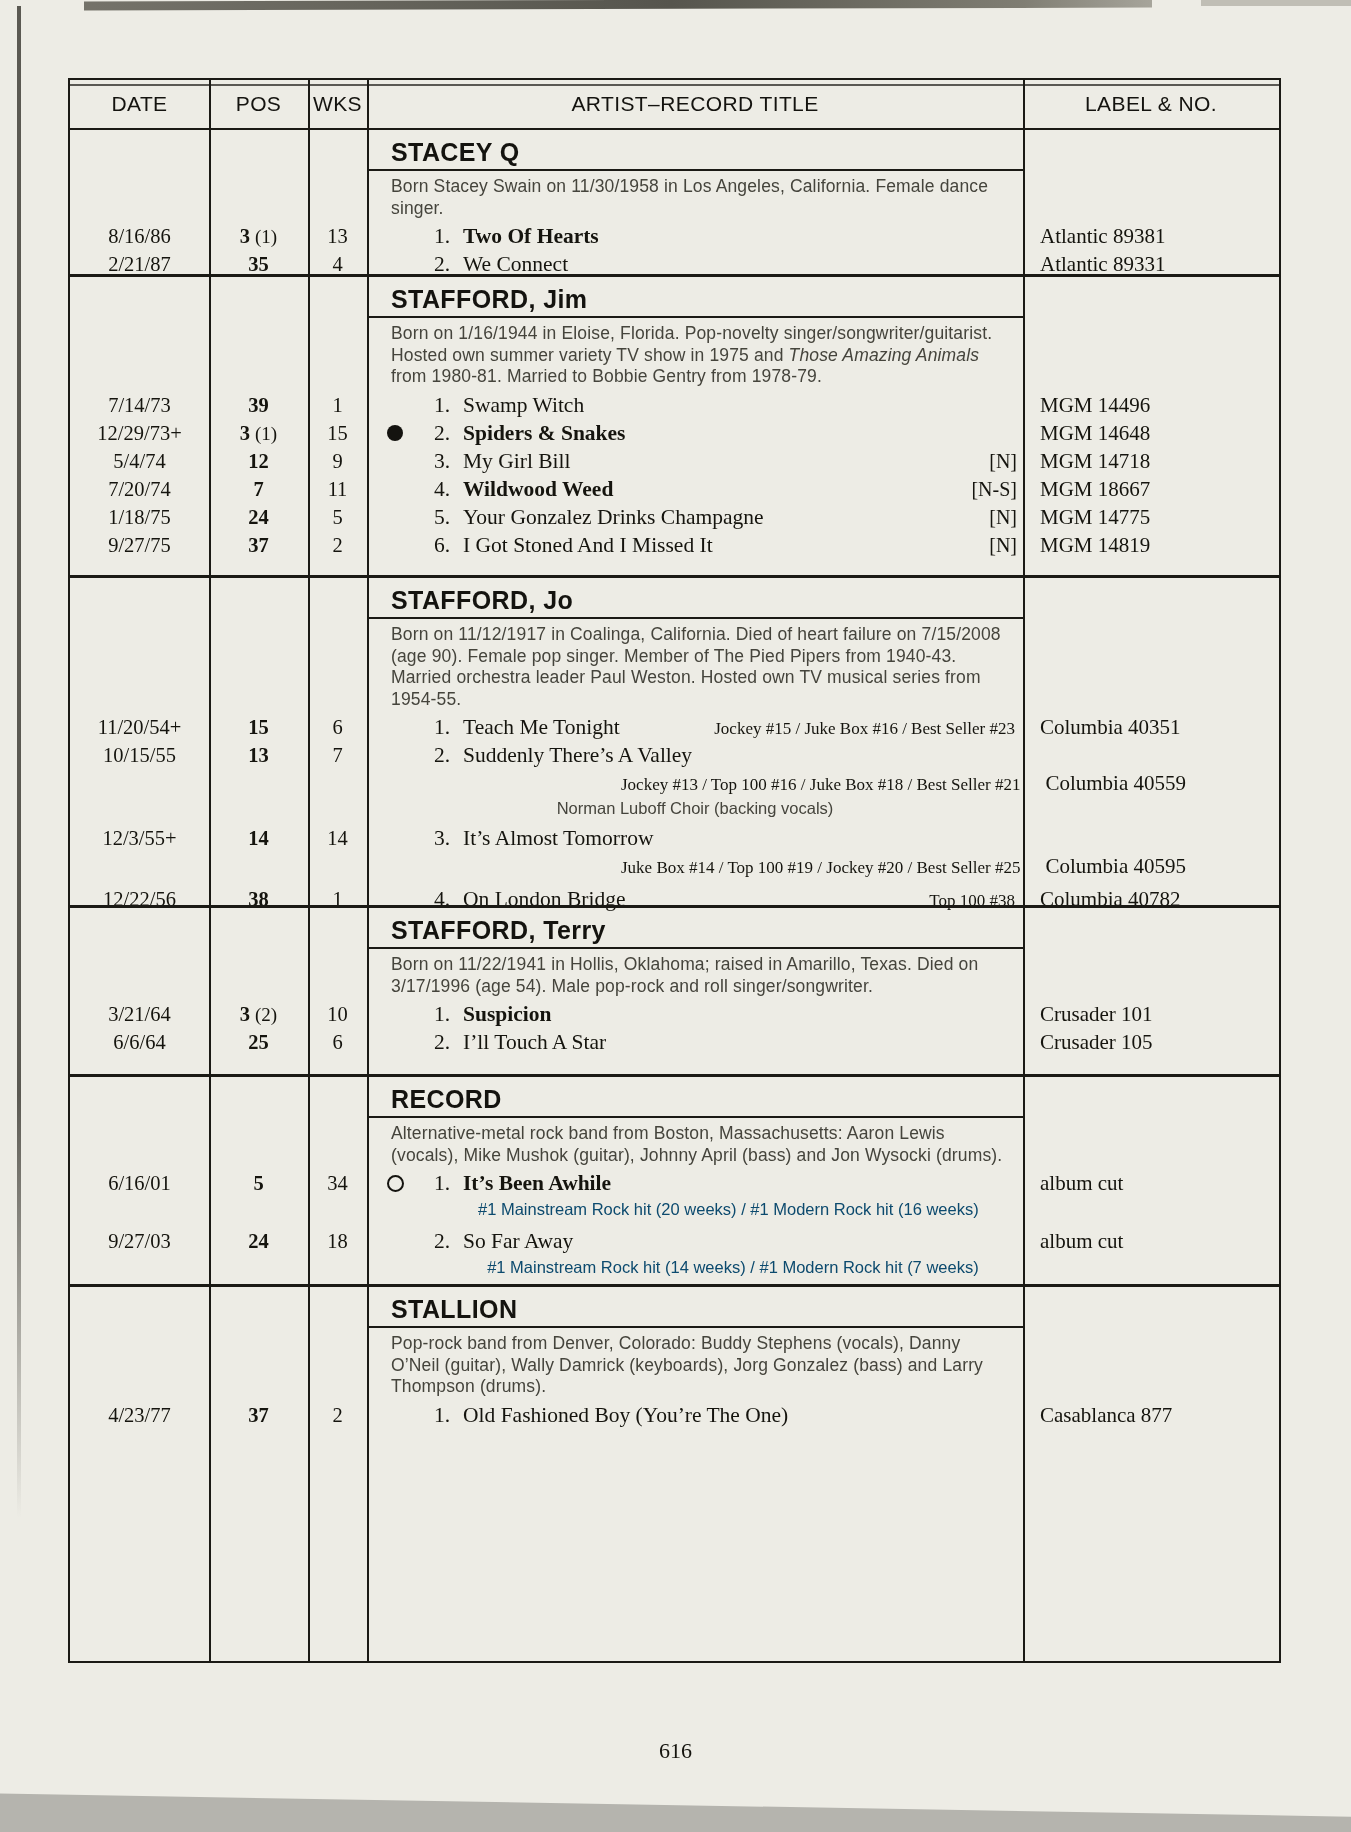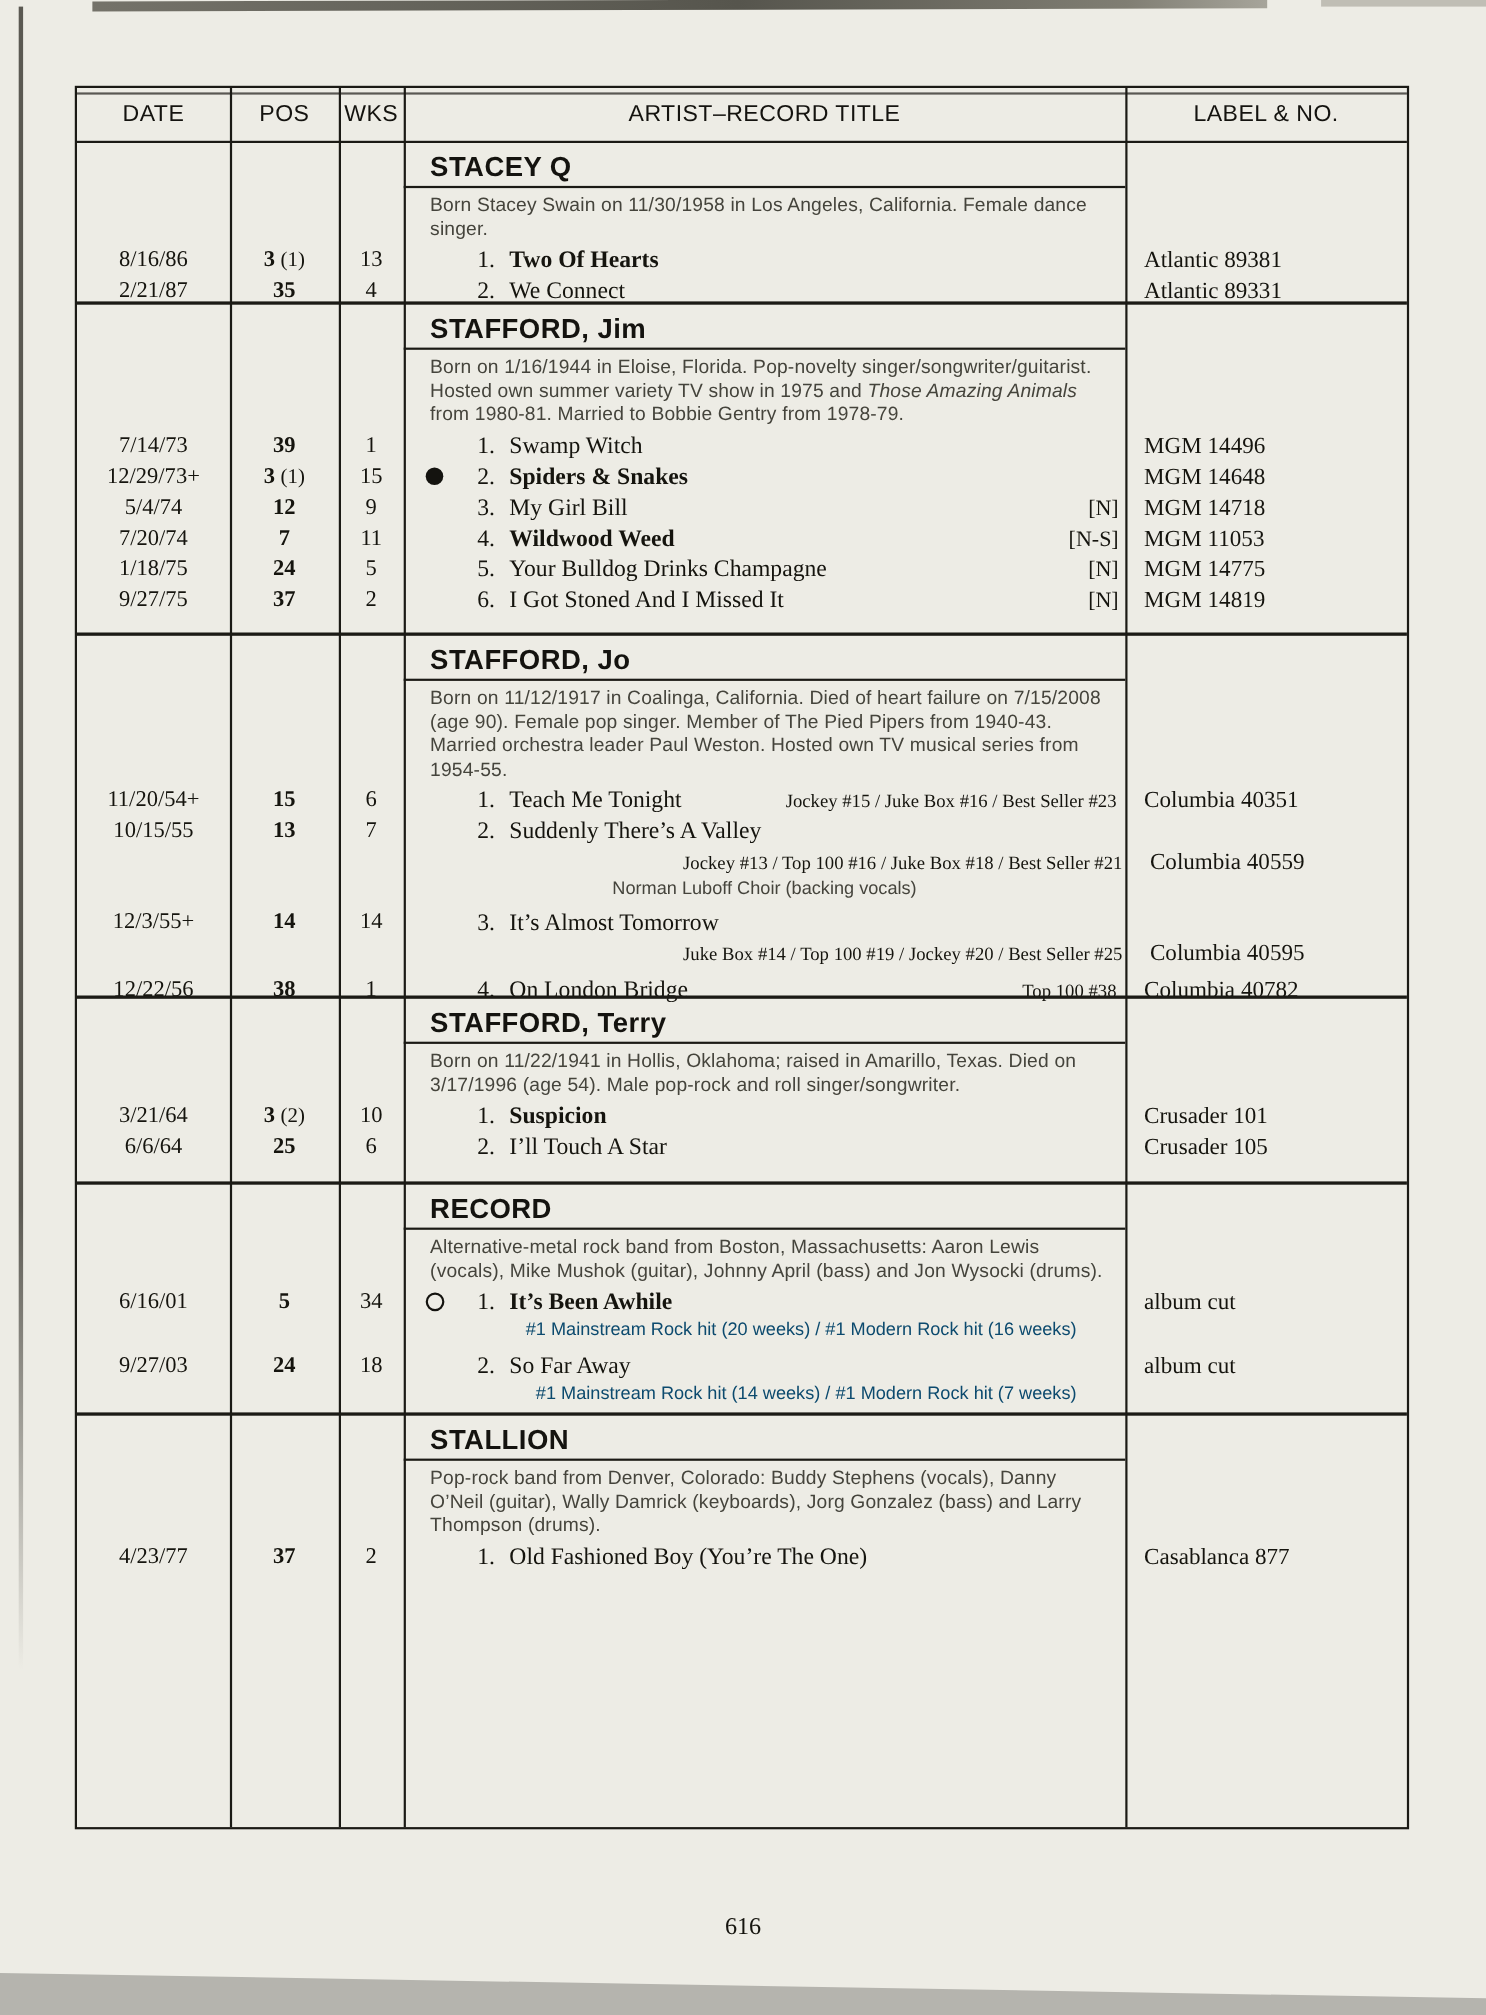--- a/index.html
+++ b/index.html
@@ -167,30 +167,30 @@
         <div class="entry">
           <div class="d">7/20/74</div>
           <div class="p"><span class="pv">7</span></div>
           <div class="w">11</div>
           <div class="tc">
               <span class="mk"></span>
               <span class="num">4.</span>
               <span class="t b">Wildwood Weed</span>
               <span class="note">[N-S]</span>
             </div>
-          <div class="lb">MGM 11053</div>
+          <div class="lb">MGM 18667</div>
         </div>
         <div class="entry">
           <div class="d">1/18/75</div>
           <div class="p"><span class="pv">24</span></div>
           <div class="w">5</div>
           <div class="tc">
               <span class="mk"></span>
               <span class="num">5.</span>
-              <span class="t">Your Bulldog Drinks Champagne</span>
+              <span class="t">Your Gonzalez Drinks Champagne</span>
               <span class="note">[N]</span>
             </div>
           <div class="lb">MGM 14775</div>
         </div>
         <div class="entry">
           <div class="d">9/27/75</div>
           <div class="p"><span class="pv">37</span></div>
           <div class="w">2</div>
           <div class="tc">
               <span class="mk"></span>

